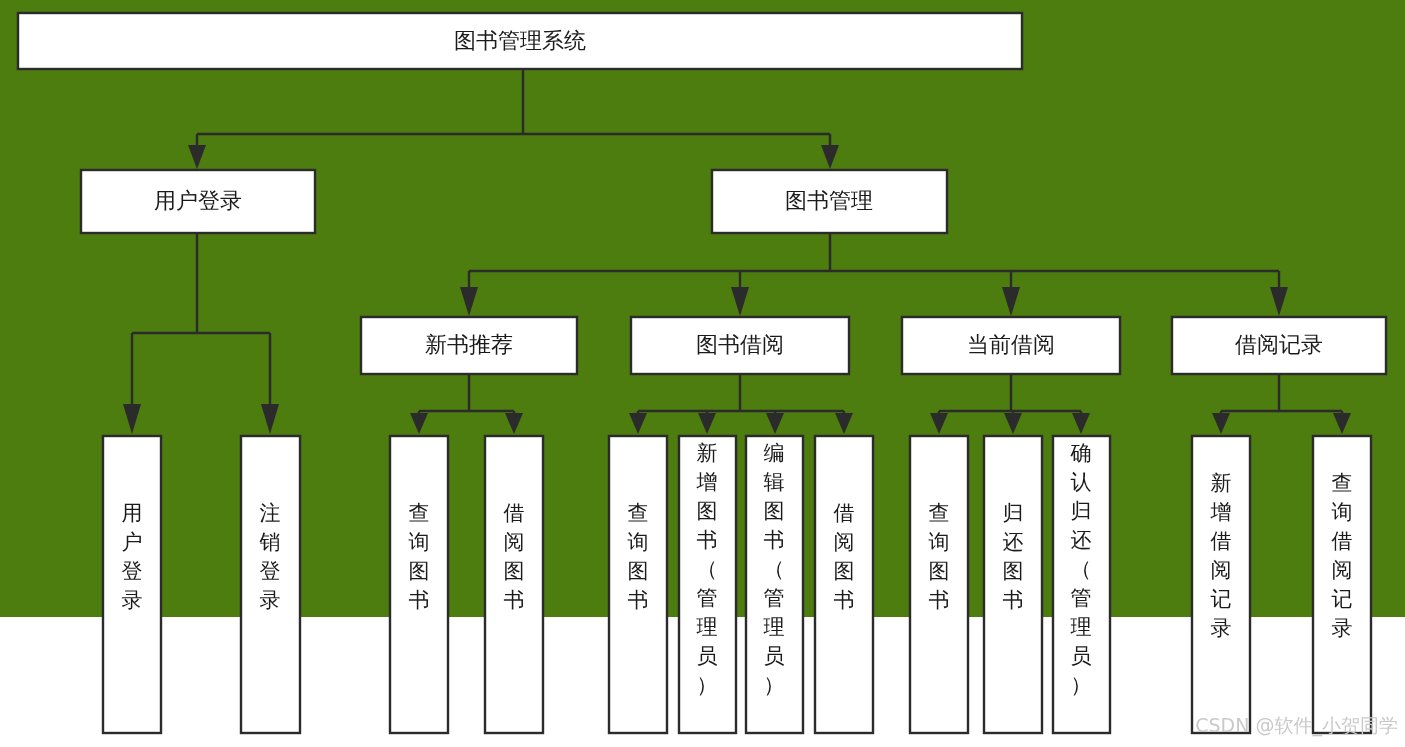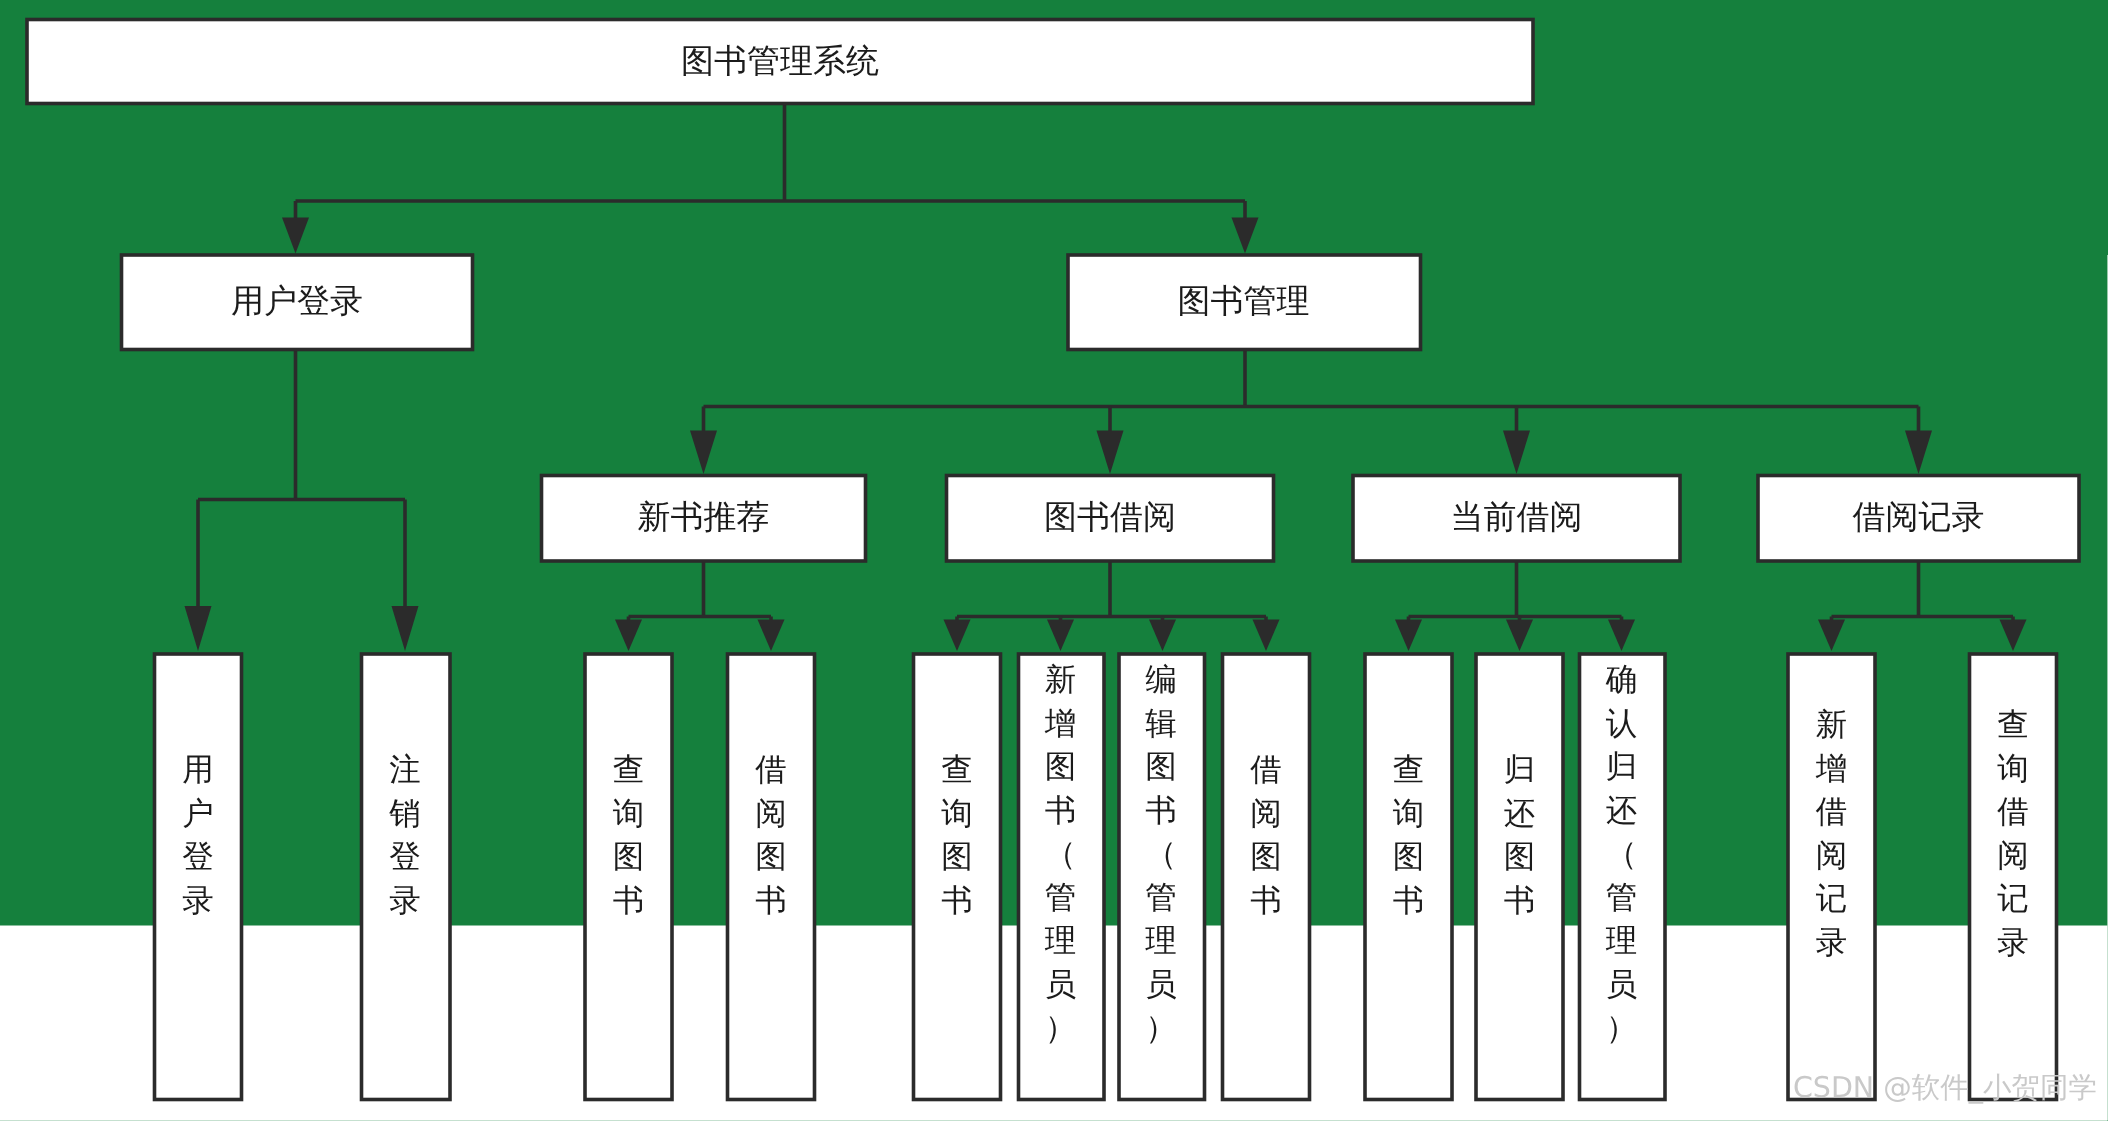--- a/index.html
+++ b/index.html
@@ -11,21 +11,21 @@
   body {
     width: 1405px;
     height: 747px;
     font-family: "DejaVu Sans", "Liberation Sans", sans-serif;
     overflow: hidden;
   }
   #diagram-root {
     position: relative;
     width: 1405px;
     height: 617px;
-    background: #15803d;
+    background: #4d7c0f;
   }
   svg.diagram-canvas {
     position: absolute;
     left: 0;
     top: 0;
     width: 1405px;
     height: 747px;
     display: block;
   }
   .node-box {

